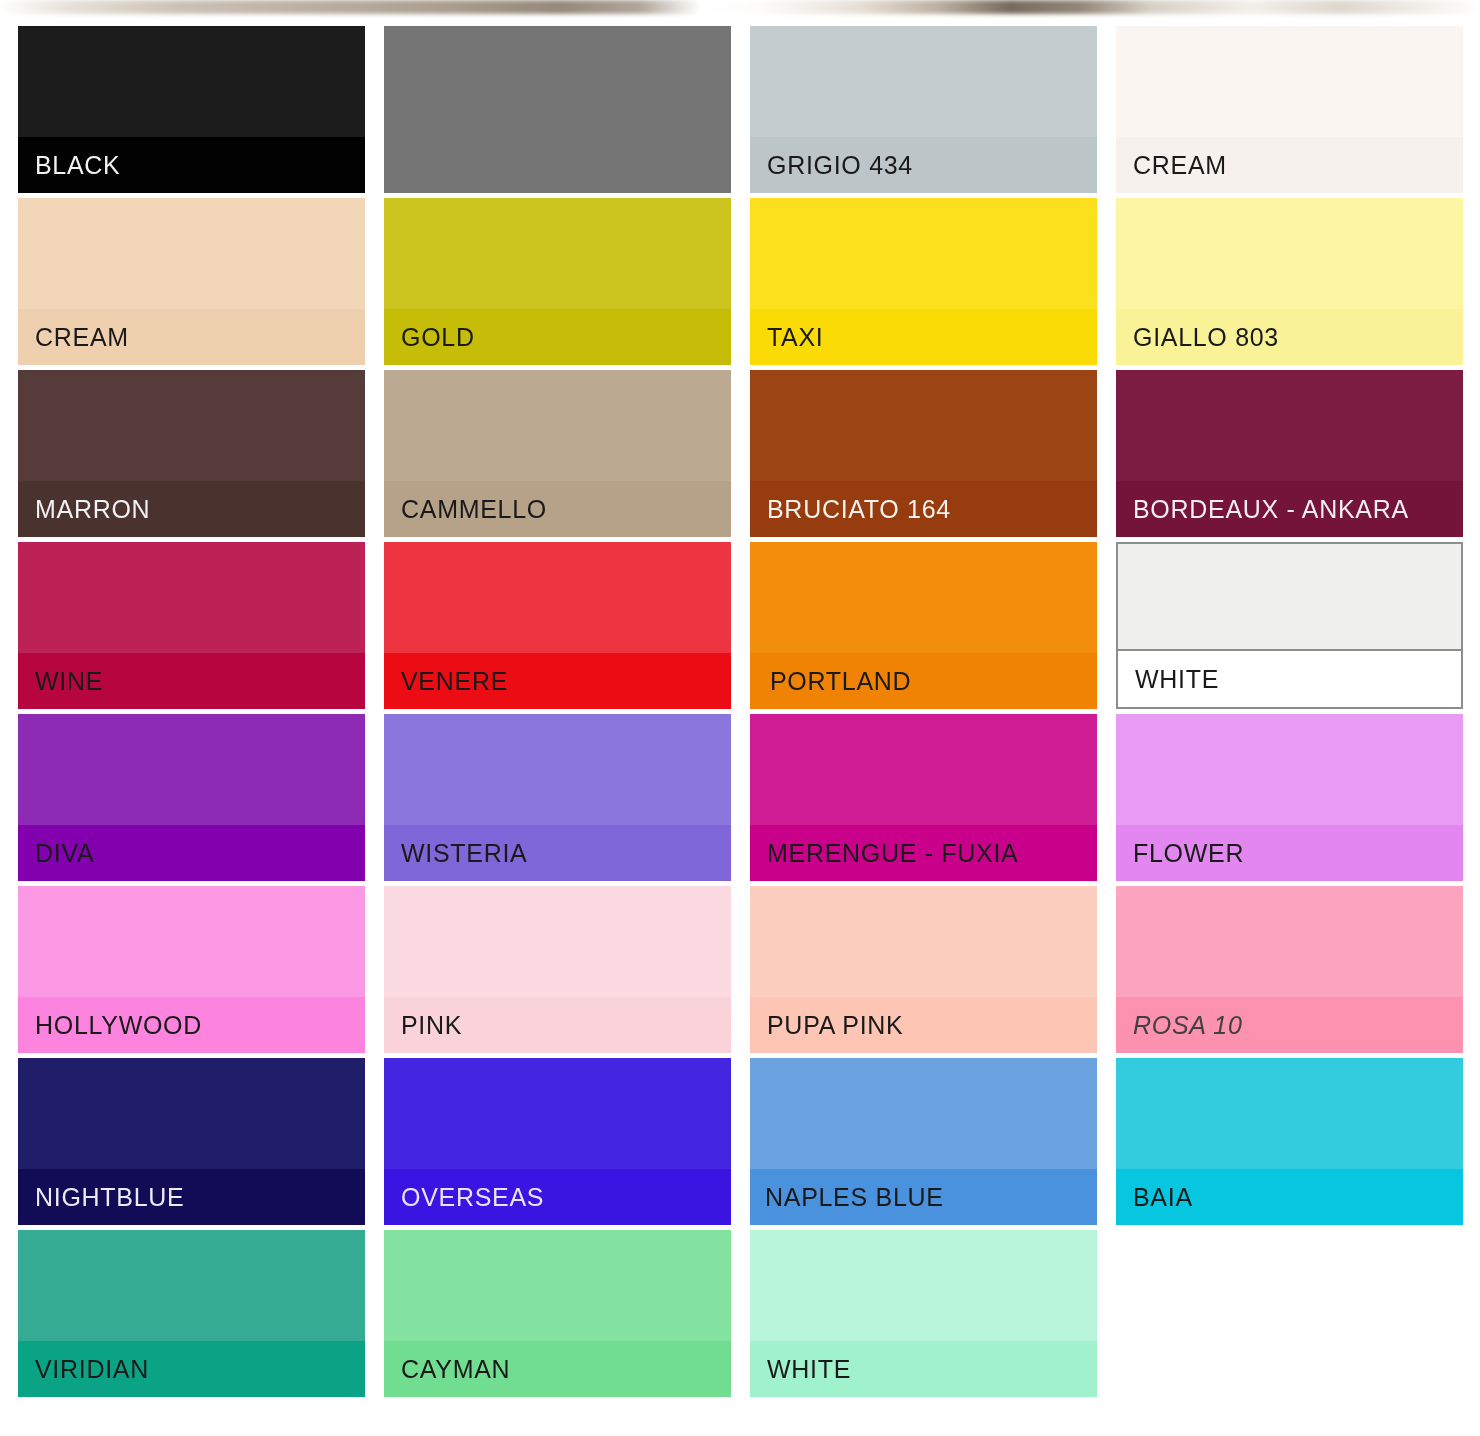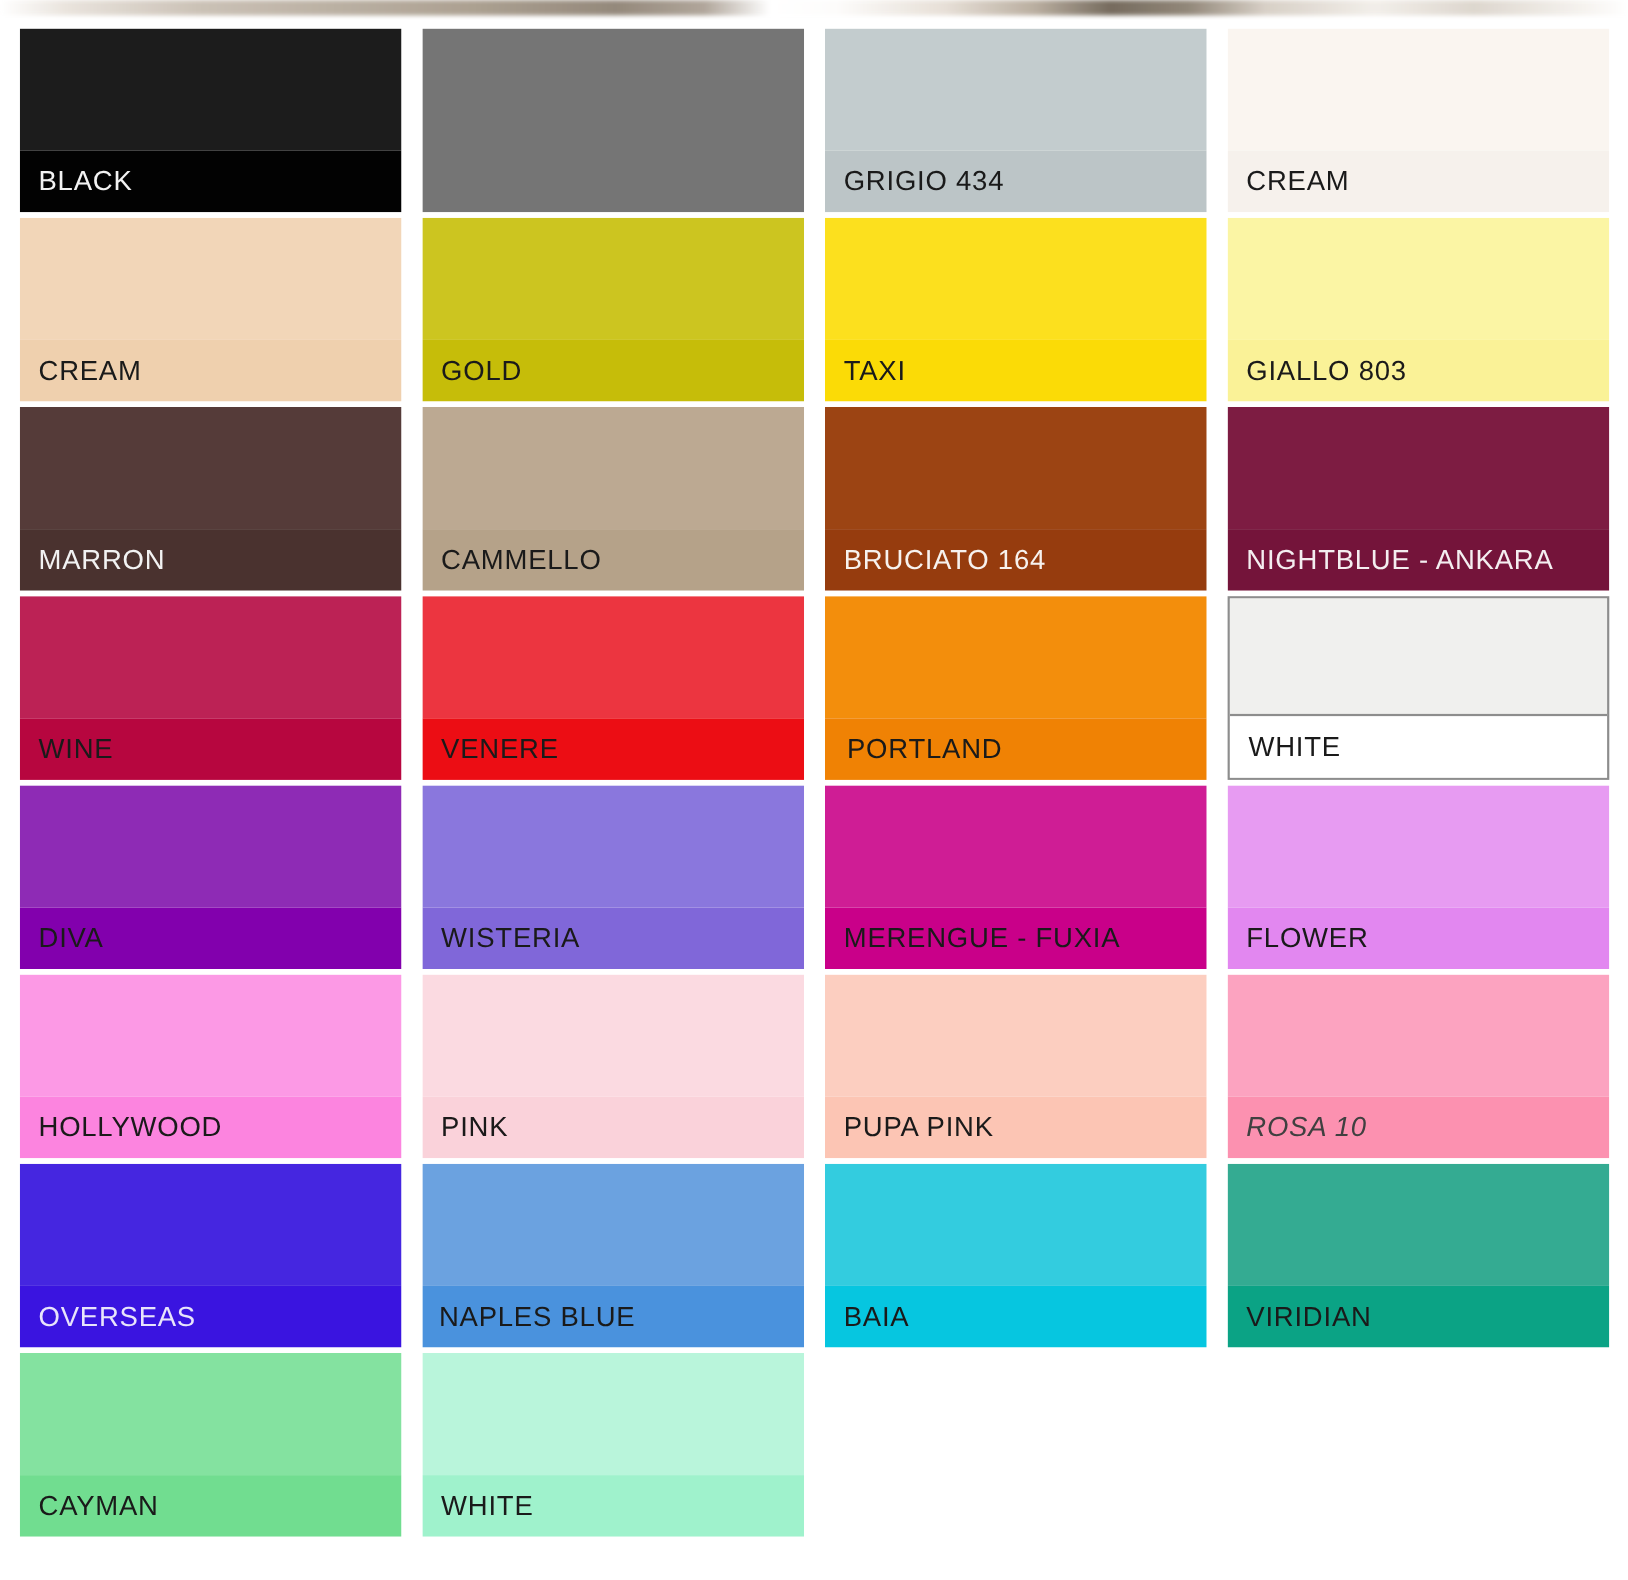--- a/index.html
+++ b/index.html
@@ -130,21 +130,21 @@
     <div class="swatch">
       <div class="swatch-body" style="background: rgb(188, 169, 146);"></div>
       <div class="swatch-label" style="background: rgb(181, 162, 137); color: rgb(26, 26, 26);">CAMMELLO</div>
     </div>
     <div class="swatch">
       <div class="swatch-body" style="background: rgb(156, 68, 19);"></div>
       <div class="swatch-label" style="background: rgb(150, 60, 14); color: rgb(247, 242, 238);">BRUCIATO 164</div>
     </div>
     <div class="swatch">
       <div class="swatch-body" style="background: rgb(125, 28, 66);"></div>
-      <div class="swatch-label" style="background: rgb(116, 20, 58); color: rgb(244, 238, 240);">NIGHTBLUE - ANKARA</div>
+      <div class="swatch-label" style="background: rgb(116, 20, 58); color: rgb(244, 238, 240);">BORDEAUX - ANKARA</div>
     </div>
     <div class="swatch">
       <div class="swatch-body" style="background: rgb(188, 34, 85);"></div>
       <div class="swatch-label" style="background: rgb(183, 6, 63); color: rgb(26, 26, 26);">WINE</div>
     </div>
     <div class="swatch">
       <div class="swatch-body" style="background: rgb(236, 53, 64);"></div>
       <div class="swatch-label" style="background: rgb(236, 13, 20); color: rgb(26, 26, 26);">VENERE</div>
     </div>
     <div class="swatch">
@@ -181,20 +181,24 @@
     </div>
     <div class="swatch">
       <div class="swatch-body" style="background: rgb(252, 206, 192);"></div>
       <div class="swatch-label" style="background: rgb(252, 197, 180); color: rgb(26, 26, 26);">PUPA PINK</div>
     </div>
     <div class="swatch">
       <div class="swatch-body" style="background: rgb(252, 163, 192);"></div>
       <div class="swatch-label" style="background: rgb(252, 145, 176); color: #404040; font-style: italic;">ROSA 10</div>
     </div>
     <div class="swatch">
+      <div class="swatch-body" style="background: rgb(32, 30, 104);"></div>
+      <div class="swatch-label" style="background: rgb(17, 12, 85); color: rgb(236, 234, 245);">NIGHTBLUE</div>
+    </div>
+    <div class="swatch">
       <div class="swatch-body" style="background: rgb(69, 38, 224);"></div>
       <div class="swatch-label" style="background: rgb(58, 20, 224); color: rgb(232, 228, 251);">OVERSEAS</div>
     </div>
     <div class="swatch">
       <div class="swatch-body" style="background: rgb(107, 162, 224);"></div>
       <div class="swatch-label" style="background: rgb(74, 146, 221); color: rgb(26, 26, 26); padding-left: 15px;">NAPLES BLUE</div>
     </div>
     <div class="swatch">
       <div class="swatch-body" style="background: rgb(51, 204, 223);"></div>
       <div class="swatch-label" style="background: rgb(6, 198, 224); color: rgb(26, 26, 26);">BAIA</div>

